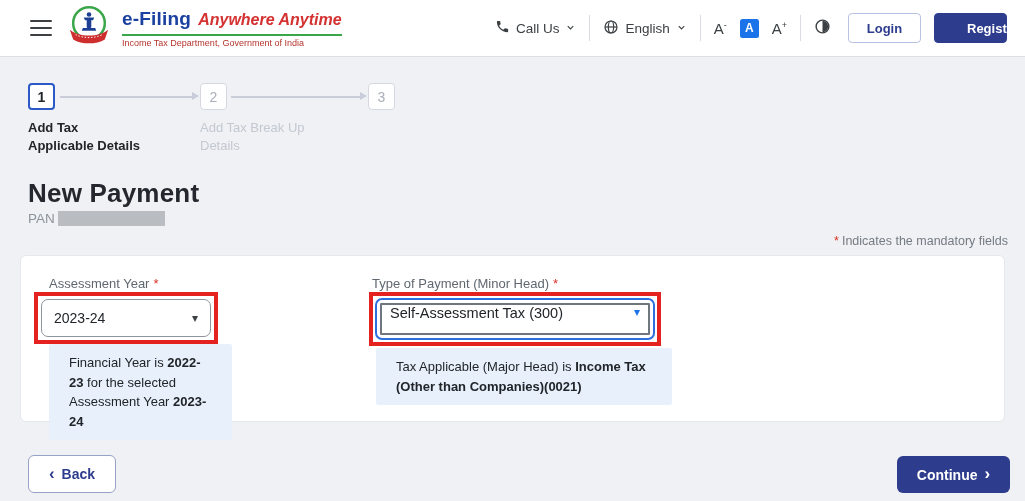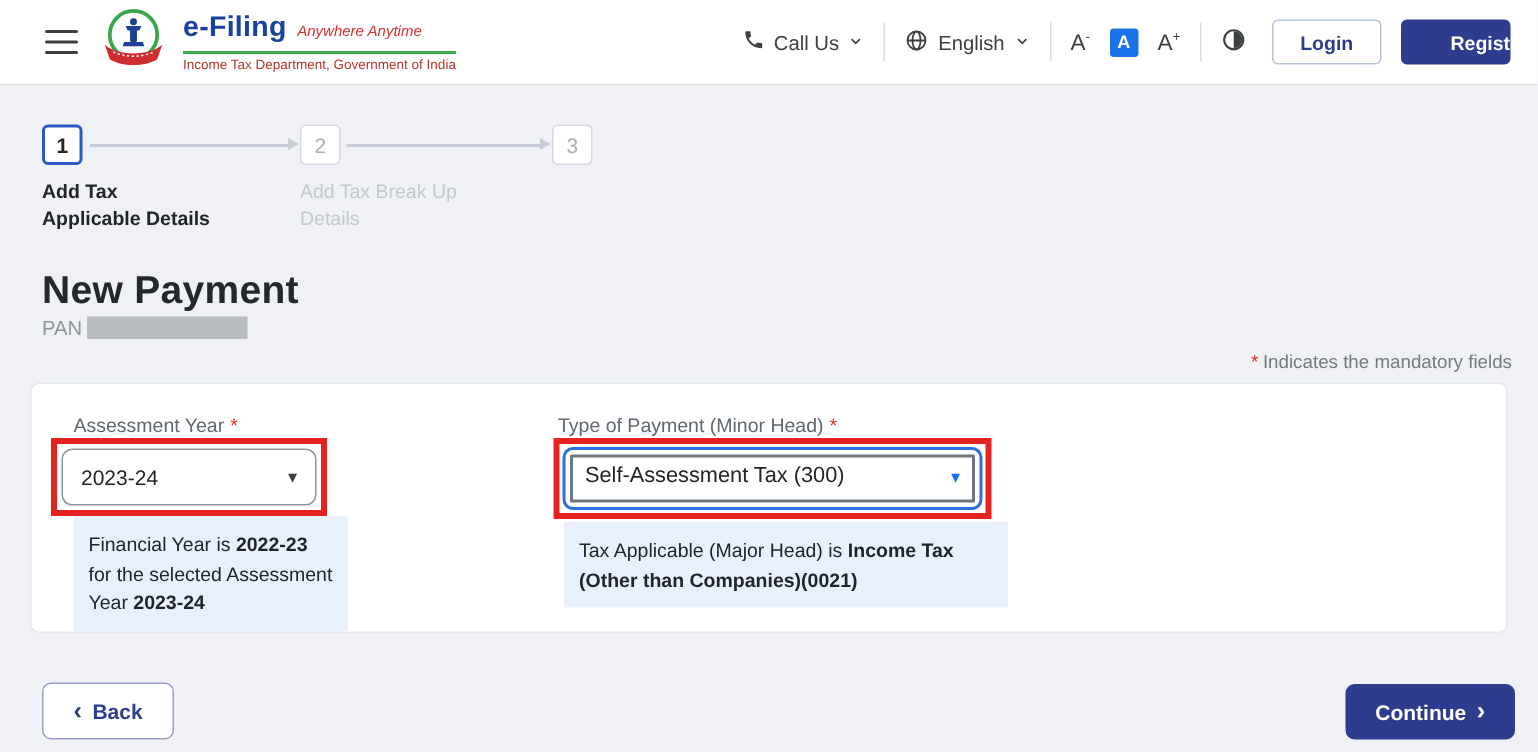--- a/index.html
+++ b/index.html
@@ -20,21 +20,21 @@
     display:flex; align-items:center; justify-content:space-between;
     padding:0 18px 0 30px;
   }
   .topbar-left { display:flex; align-items:center; gap:14px; }
   .hamburger { width:22px; height:16px; display:flex; flex-direction:column; justify-content:space-between; background:none; border:none; cursor:pointer; }
   .hamburger span { display:block; height:2.4px; width:22px; background:#3c4043; border-radius:1px; }
   .logo { display:flex; align-items:center; gap:10px; cursor:pointer; }
   .logo-text { display:flex; flex-direction:column; }
   .logo-row1 { display:flex; align-items:baseline; gap:7px; border-bottom:2px solid #3aa64a; padding-bottom:4px; }
   .brand { font-size:19px; font-weight:700; color:#1b41a0; letter-spacing:.2px; }
-  .tagline { font-size:10px; font-style:italic; font-weight:400; color:#d43131; }
+  .tagline { font-size:16px; font-style:italic; font-weight:700; color:#d43131; }
   .logo-sub { font-size:9px; color:#b5342c; margin-top:2px; }
 
   .topbar-right { display:flex; align-items:center; gap:13px; }
   .hdr-item { display:flex; align-items:center; gap:6px; font-size:13.5px; color:#3c4043; cursor:pointer; background:none; border:none; }
   .vdiv { width:1px; height:26px; background:#d9dce1; }
   .font-controls { display:flex; align-items:center; gap:13px; }
   .font-btn { background:none; border:none; font-family:inherit; font-size:15px; color:#3c4043; cursor:pointer; line-height:1; }
   .font-btn sup { font-size:9px; }
   .font-default { width:19px; height:19px; background:#1a73e8; color:#fff; border:none; border-radius:2.5px; font-size:12px; font-weight:700; display:flex; align-items:center; justify-content:center; cursor:pointer; }
   .contrast-btn { background:none; border:none; cursor:pointer; display:flex; align-items:center; }
@@ -85,28 +85,28 @@
     width:100%; height:100%; border:1px solid #8f959c; border-radius:7px; background:#fff;
     display:flex; align-items:center; justify-content:space-between; padding:0 12px;
     font-size:14px; color:#212529; cursor:pointer;
   }
   .caret-dark { color:#3c4043; font-size:12px; }
 
   .redbox-tp { left:348px; top:36px; width:292px; height:54px; padding:2px; }
   .focus-ring { width:100%; height:100%; border:2px solid #2e6fdf; border-radius:7px; background:#fff; padding:3px; }
   .select-focused {
     width:100%; height:100%; border:2px solid #70767d; border-radius:1px; background:#fff;
-    display:flex; align-items:flex-end; justify-content:space-between; padding:8px 8px;
+    display:flex; align-items:flex-start; justify-content:space-between; padding:0 8px;
     font-size:14.5px; color:#212529; cursor:pointer;
   }
   .caret-blue { color:#1a73e8; font-size:12px; }
 
   .info-box {
     position:absolute; background:#e8f1fb; border-radius:2px;
-    font-size:13px; line-height:19.5px; color:#212529; padding:9px 10px;
+    font-size:13px; line-height:19.5px; color:#212529; padding:9px 20px;
   }
   .info-ay { left:28px; top:88px; width:183px; }
   .info-tp { left:355px; top:92px; width:296px; }
   .info-box b { font-weight:700; }
 
   
   .back-btn {
     position:absolute; top:455px; left:28px; width:88px; height:38px;
     background:#fff; border:1px solid #96a2c6; border-radius:6px;
     color:#2d3c8d; font-family:inherit; font-size:14px; font-weight:700; cursor:pointer;

